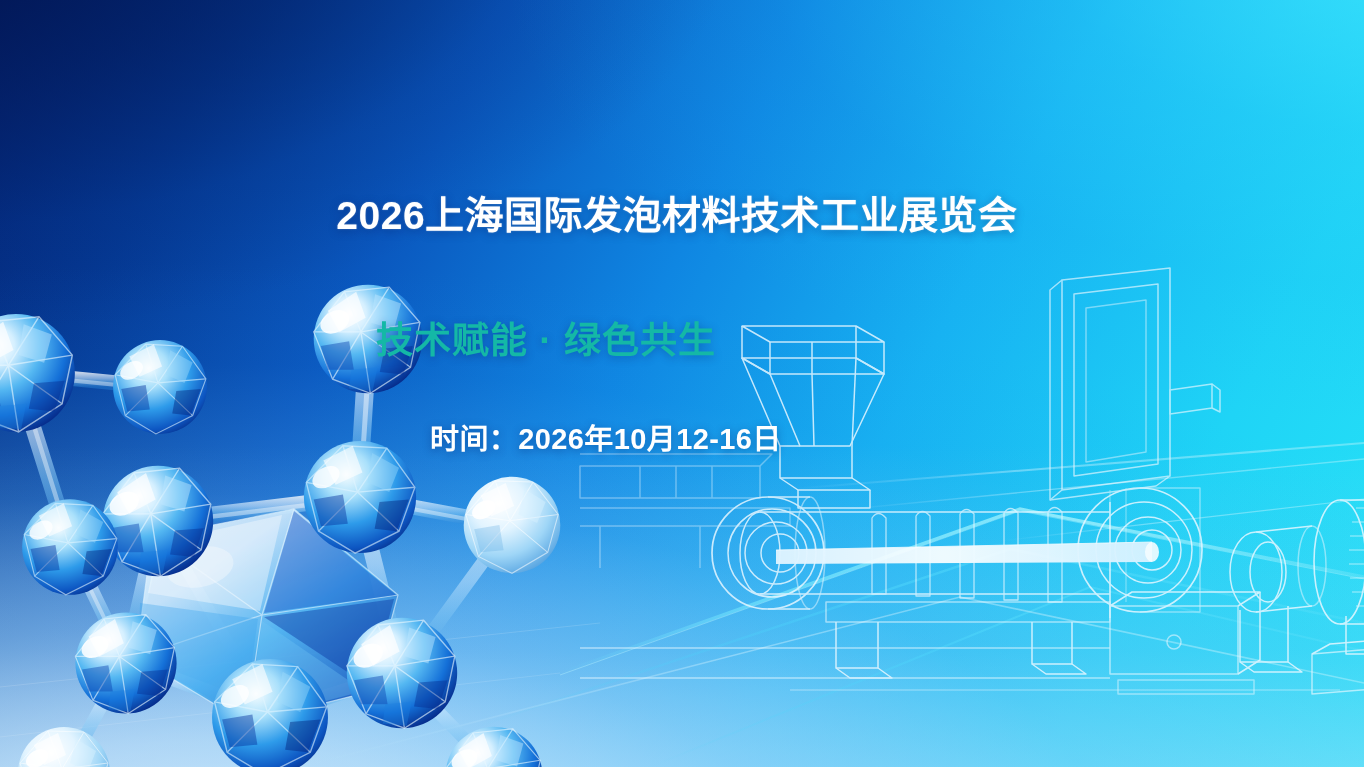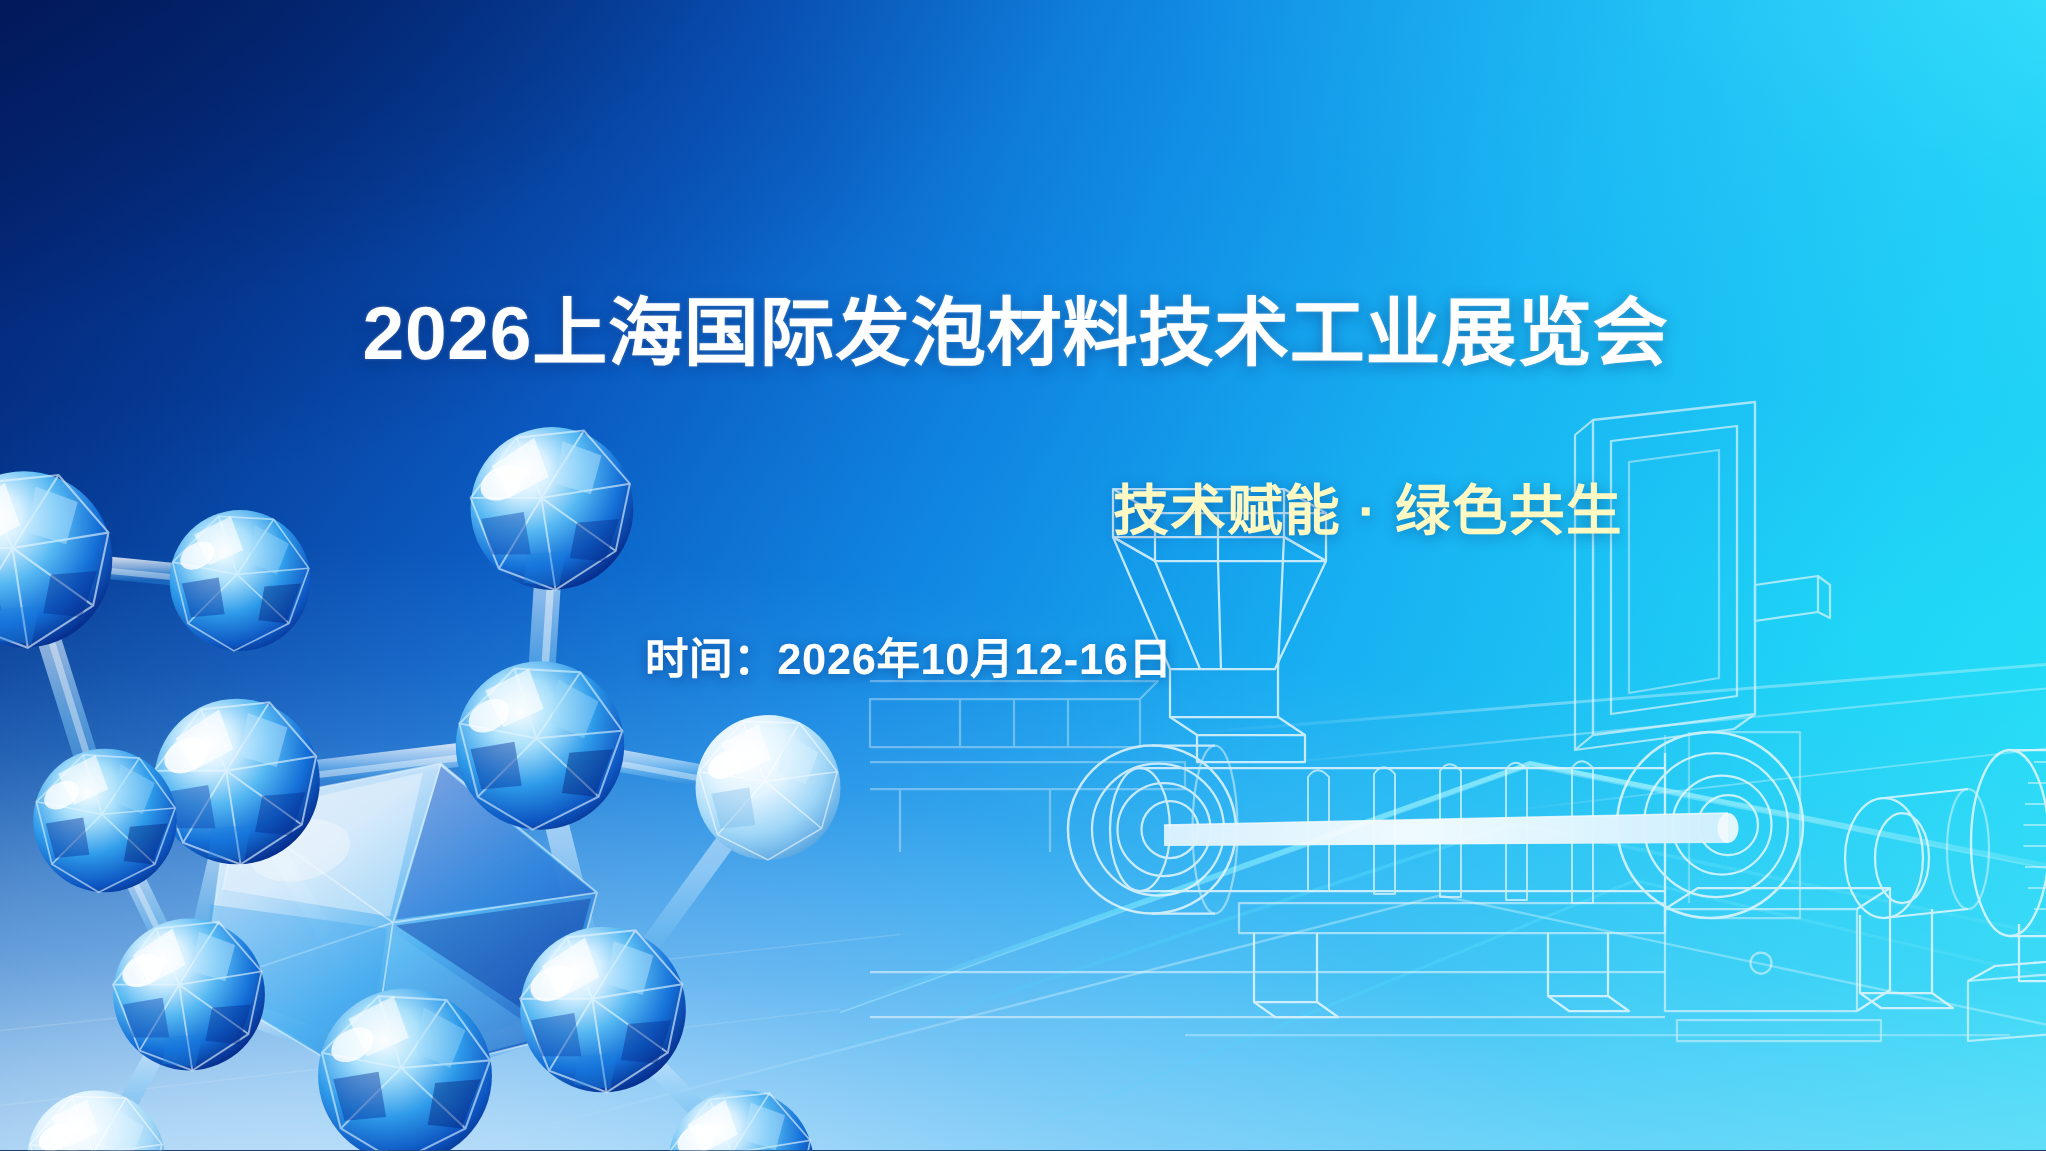--- a/index.html
+++ b/index.html
@@ -95,33 +95,33 @@
   .copy{
     position:absolute;
     left:0; right:0; top:0;
     padding:0;
   }
   .title{
     position:absolute;
     left:0; right:22px; top:194px;
     text-align:center;
     color:#ffffff;
-    font-size:50px;
+    font-size:39px;
     font-weight:bold;
     letter-spacing:.5px;
     line-height:1.14;
     white-space:nowrap;
     text-shadow:0 2px 10px rgba(2,36,110,.42), 0 0 2px rgba(255,255,255,.35);
     margin-left:12px;
   }
   .subtitle{
     position:absolute;
     left:376px; right:282px; top:310px;
-    text-align:right;
-    color:#fef9c3;
+    text-align:left;
+    color:#14b8a6;
     font-size:37px;
     font-weight:bold;
     letter-spacing:1px;
     white-space:nowrap;
     text-shadow:0 2px 9px rgba(2,40,118,.40);
   }
   .infoline{
     position:absolute;
     left:430px; right:24px; top:415px;
     display:flex;

